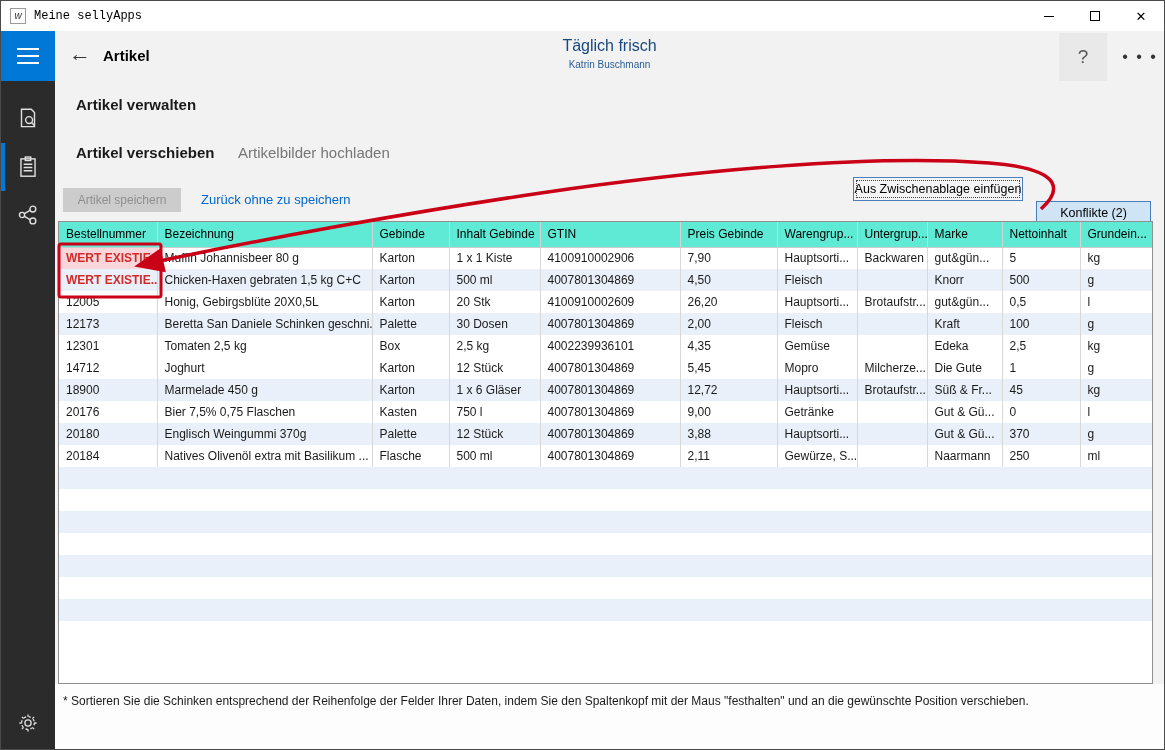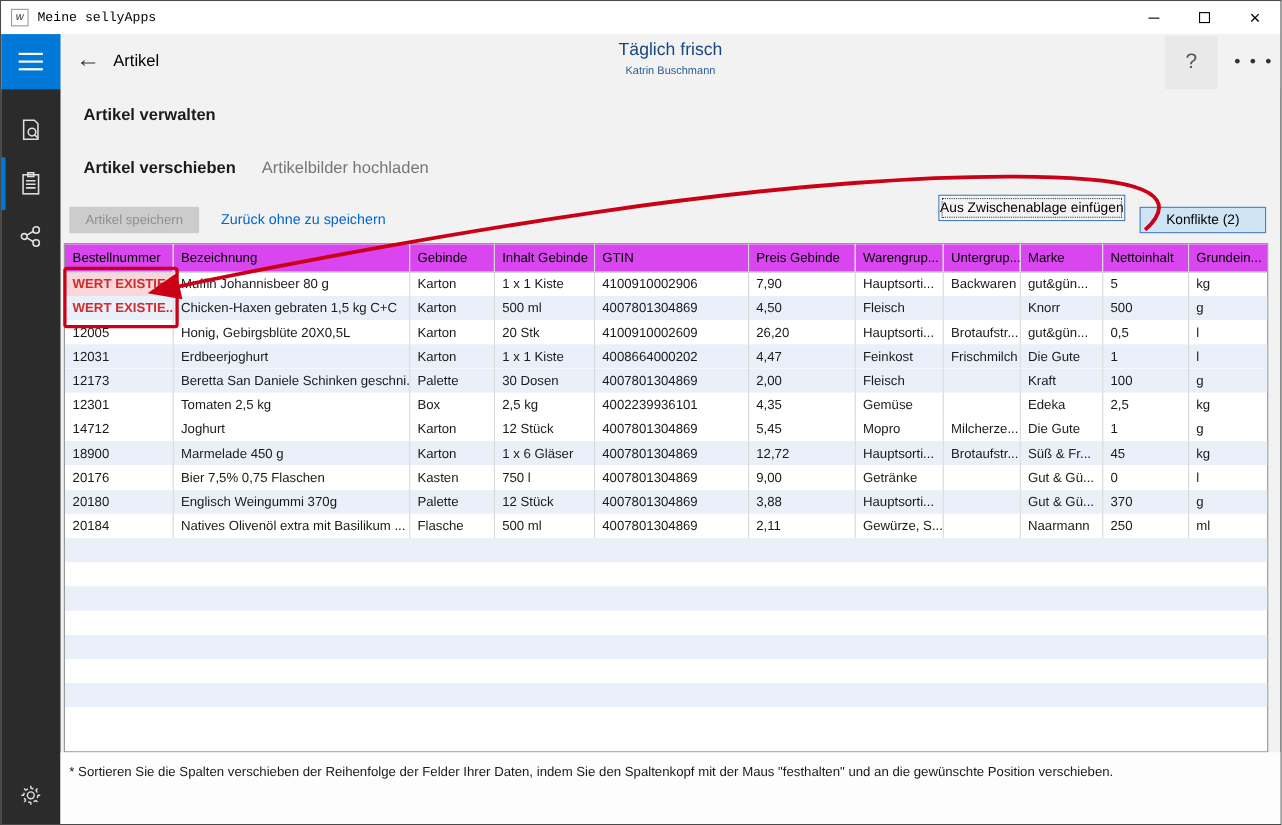--- a/index.html
+++ b/index.html
@@ -31,21 +31,21 @@
   
   .header {
     position:absolute; left:0; top:30px; width:100%; height:50px; background:#f2f2f2;
   }
   .hamburger-block {
     position:absolute; left:0; top:0; width:54px; height:50px; background:#0078d7;
     display:flex; align-items:center; justify-content:center; flex-direction:column; gap:5px;
   }
   .hamburger-block span { display:block; width:22px; height:2px; background:#fff; }
   .back-arrow { position:absolute; left:64px; top:10px; font-size:22px; color:#333; width:30px; text-align:center; }
-  .page-title { position:absolute; left:102px; top:16px; font-size:15px; font-weight:normal; color:#000; }
+  .page-title { position:absolute; left:102px; top:16px; font-size:15px; font-weight:bold; color:#000; }
   .center-head { position:absolute; left:54px; right:0; top:6px; text-align:center; }
   .center-title { font-size:16px; color:#17477e; }
   .center-sub { font-size:10px; color:#2a5d94; margin-top:4px; }
   .help-btn {
     position:absolute; left:1058px; top:2px; width:48px; height:48px; background:#e9e9e9;
     display:flex; align-items:center; justify-content:center; font-size:19px; color:#555;
   }
   .more-btn {
     position:absolute; left:1116px; top:2px; width:46px; height:48px;
     display:flex; align-items:center; justify-content:center; font-size:16px; color:#333; letter-spacing:2px;
@@ -71,34 +71,34 @@
     display:flex; align-items:center; justify-content:center;
   }
   .link-back { position:absolute; left:200px; top:191px; font-size:13px; color:#0066cc; text-decoration:none; }
   .btn-paste {
     position:absolute; left:852px; top:176px; width:170px; height:24px;
     background:#f4f4f4; border:1px solid #4a7ebb; font-size:12.5px; color:#000;
     display:flex; align-items:center; justify-content:center;
     outline:1px dotted #444; outline-offset:-4px;
   }
   .btn-conflicts {
-    position:absolute; left:1035px; top:187px; width:115px; height:24px;
+    position:absolute; left:1035px; top:200px; width:115px; height:24px;
     background:#cfe4f5; border:1px solid #4a7ebb; font-size:12.5px; color:#000;
     display:flex; align-items:center; justify-content:center;
   }
   
   .table-wrap {
     position:absolute; left:57px; top:220px; width:1095px; height:463px;
     background:#fff; border:1px solid #8f8f8f; overflow:hidden;
   }
   table { border-collapse:collapse; table-layout:fixed; width:1093px; font-size:12px; }
   th {
     height:25px; text-align:left; font-weight:normal; color:#000;
     padding:0 4px 0 7px; border-right:1px solid #d4d4d4; border-bottom:1px solid #cccccc;
-    white-space:nowrap; overflow:hidden; background:#d946ef;
+    white-space:nowrap; overflow:hidden; background:#5eead4;
   }
   td {
     height:22px; padding:0 4px 0 7px; border-right:1px solid #d8d8d8;
     white-space:nowrap; overflow:hidden; color:#1a1a1a;
   }
   tr.alt td { background:#e9f0f9; }
   td.error-cell { background:#f8d6d9; color:#d22b2b; font-weight:bold; }
   tr.filler td { border-right:none; }
   
   .footer-strip {
@@ -249,33 +249,20 @@
           <td>20 Stk</td>
           <td>4100910002609</td>
           <td>26,20</td>
           <td>Hauptsorti...</td>
           <td>Brotaufstr...</td>
           <td>gut&amp;gün...</td>
           <td>0,5</td>
           <td>l</td>
         </tr>
         <tr class="alt">
-          <td>12031</td>
-          <td>Erdbeerjoghurt</td>
-          <td>Karton</td>
-          <td>1 x 1 Kiste</td>
-          <td>4008664000202</td>
-          <td>4,47</td>
-          <td>Feinkost</td>
-          <td>Frischmilch</td>
-          <td>Die Gute</td>
-          <td>1</td>
-          <td>l</td>
-        </tr>
-        <tr class="alt">
           <td>12173</td>
           <td>Beretta San Daniele Schinken geschni...</td>
           <td>Palette</td>
           <td>30 Dosen</td>
           <td>4007801304869</td>
           <td>2,00</td>
           <td>Fleisch</td>
           <td></td>
           <td>Kraft</td>
           <td>100</td>
@@ -378,21 +365,21 @@
           <td colspan="11"></td>
         </tr>
         <tr class="filler alt">
           <td colspan="11"></td>
         </tr>
       </tbody>
     </table>
 </div>
 
 <div class="footer-strip">
-  <div class="footnote">* Sortieren Sie die Spalten verschieben der Reihenfolge der Felder Ihrer Daten, indem Sie den Spaltenkopf mit der Maus "festhalten" und an die gewünschte Position verschieben.</div>
+  <div class="footnote">* Sortieren Sie die Schinken entsprechend der Reihenfolge der Felder Ihrer Daten, indem Sie den Spaltenkopf mit der Maus "festhalten" und an die gewünschte Position verschieben.</div>
 </div>
 
 <svg class="annotation" viewBox="0 0 1165 750">
   <defs>
     <marker id="arrowhead" markerWidth="9" markerHeight="8" refX="7" refY="4" orient="auto">
       <polygon points="0.5,0.5 9,4 0.5,7.5" fill="#c90016"></polygon>
     </marker>
   </defs>
   <rect id="ann-rect" x="58" y="243" width="102" height="53" rx="2" fill="none" stroke="#c90016" stroke-width="3"></rect>
   <path id="ann-arrow" d="M 1040 208 C 1058 192, 1068 168, 988 162 C 868 153, 690 170, 540 192 C 410 211, 255 239, 140 264" fill="none" stroke="#c90016" stroke-width="3.5" marker-end="url(#arrowhead)"></path>

